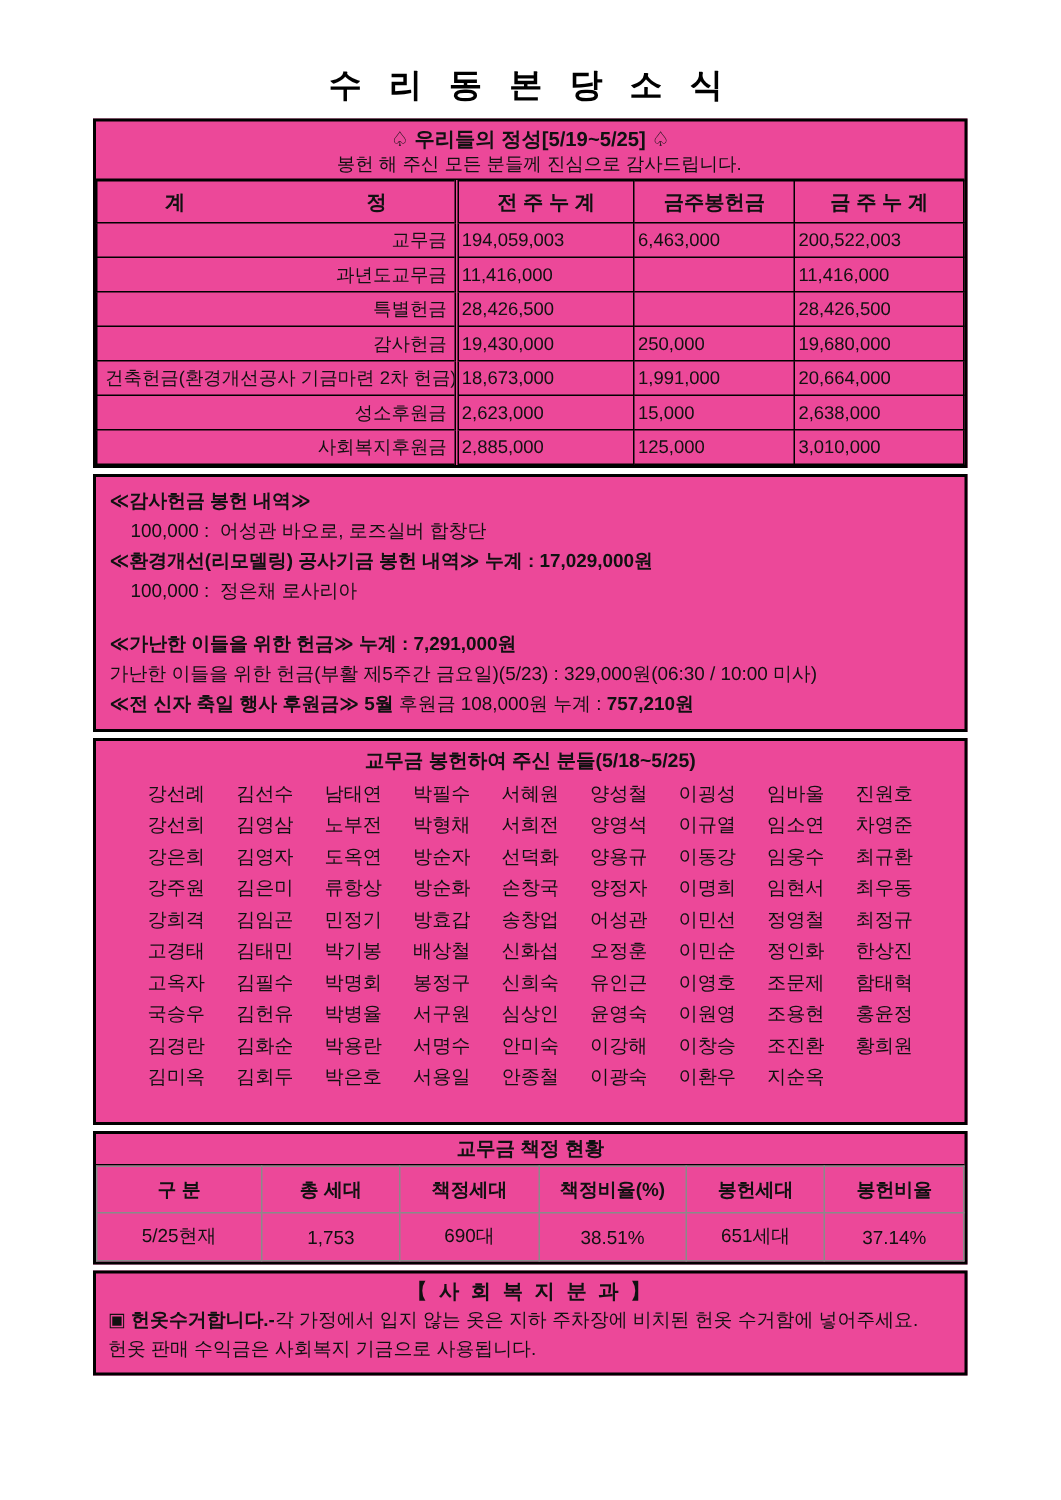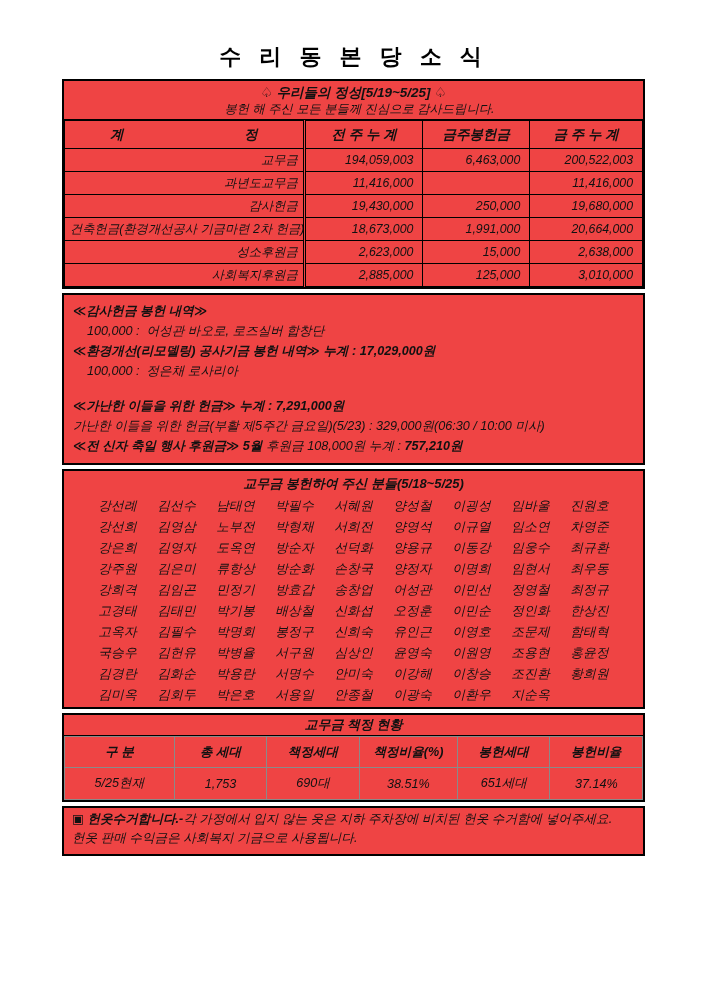--- a/index.html
+++ b/index.html
@@ -6,45 +6,45 @@
   body{
     width:707px;height:1000px;background:#ffffff;color:#111;
     font-family:"Liberation Sans","DejaVu Sans",sans-serif;
     overflow:hidden;
   }
   .page-title{
     margin:44px 0 10px;text-align:center;font-size:22px;line-height:25px;
     font-weight:bold;letter-spacing:6px;color:#000;
   }
   .content{width:583px;margin-left:62px;}
-  .box{border:2px solid #000;margin-bottom:4px;background:#ef4444;box-sizing:border-box;font-style:italic;}
+  .box{border:2px solid #000;margin-bottom:4px;background:#ec4899;box-sizing:border-box;}
 
   
   .header-sec{border-bottom:1px solid #000;text-align:center;padding:3px 0 2px;}
   .header-title{font-size:13.5px;font-weight:bold;line-height:17px;}
   .header-sub{font-size:12.3px;line-height:16px;margin-left:12px;}
   table.offering{border-collapse:collapse;width:100%;table-layout:fixed;}
   table.offering th,table.offering td{border:1px solid #000;overflow:hidden;white-space:nowrap;}
   table.offering th{height:25px;font-size:13.5px;font-weight:bold;}
   table.offering td{height:20px;font-size:12.3px;}
   .hdr-acct{display:flex;justify-content:space-between;padding:0 44px;font-weight:bold;}
   td.cell-name{text-align:right;padding:1px 5px;}
-  td.cell-num{text-align:right;padding:1px 9px 1px 2px;}
+  td.cell-num{padding:1px 9px 1px 2px;}
   table.offering th:first-child,table.offering td:first-child{border-right:3px double #000;}
 
   
   .details{padding:6px 9px 7px;font-size:12.6px;line-height:20px;}
   .detail-line{white-space:pre-wrap;}
   .detail-line.spacer{height:15px;}
   .b{font-weight:bold;}
   .u{text-decoration:underline;}
 
   
   .donors-title{text-align:center;font-weight:bold;font-size:13px;padding:4px 0 1px;}
-  .donors-grid{display:grid;grid-template-columns:repeat(9,1fr);padding:1px 24px 2px;}
+  .donors-grid{display:grid;grid-template-columns:repeat(9,1fr);padding:1px 24px 20px;}
   .donor{text-align:center;font-size:12.8px;line-height:21px;white-space:nowrap;}
 
   
   .assess-title{text-align:center;font-weight:bold;font-size:13px;line-height:20px;border-bottom:1px solid #000;}
   table.assess{border-collapse:collapse;width:100%;table-layout:fixed;}
   table.assess th,table.assess td{border:1px solid #8a8a8a;text-align:center;}
   table.assess th{height:28px;font-size:12.6px;font-weight:bold;}
   table.assess td{height:29px;font-size:12.6px;}
 
   
@@ -92,20 +92,26 @@
             <td class="cell-name">교무금</td>
             <td class="cell-num">194,059,003</td>
             <td class="cell-num">6,463,000</td>
             <td class="cell-num">200,522,003</td>
           </tr>
           <tr>
             <td class="cell-name">과년도교무금</td>
             <td class="cell-num">11,416,000</td>
             <td class="cell-num"></td>
             <td class="cell-num">11,416,000</td>
+          </tr>
+          <tr>
+            <td class="cell-name">특별헌금</td>
+            <td class="cell-num">28,426,500</td>
+            <td class="cell-num"></td>
+            <td class="cell-num">28,426,500</td>
           </tr>
           <tr>
             <td class="cell-name">감사헌금</td>
             <td class="cell-num">19,430,000</td>
             <td class="cell-num">250,000</td>
             <td class="cell-num">19,680,000</td>
           </tr>
           <tr>
             <td class="cell-name">건축헌금(환경개선공사 기금마련 2차 헌금)</td>
             <td class="cell-num">18,673,000</td>
@@ -263,18 +269,19 @@
             <td>38.51%</td>
             <td>651세대</td>
             <td>37.14%</td>
           </tr>
         </tbody>
     </table>
   </div>
 
 
   <div class="box welfare">
+    <div class="welfare-title">【 사 회 복 지 분 과 】</div>
     <div class="welfare-body">
       <span class="b">▣ </span><span class="b">헌옷수거합니다.-</span><span>각 가정에서 입지 않는 옷은 지하 주차장에 비치된 헌옷 수거함에 넣어주세요. 헌옷 판매 수익금은 사회복지 기금으로 사용됩니다.</span>
     </div>
   </div>
 
 </div>
 
 </body></html>

